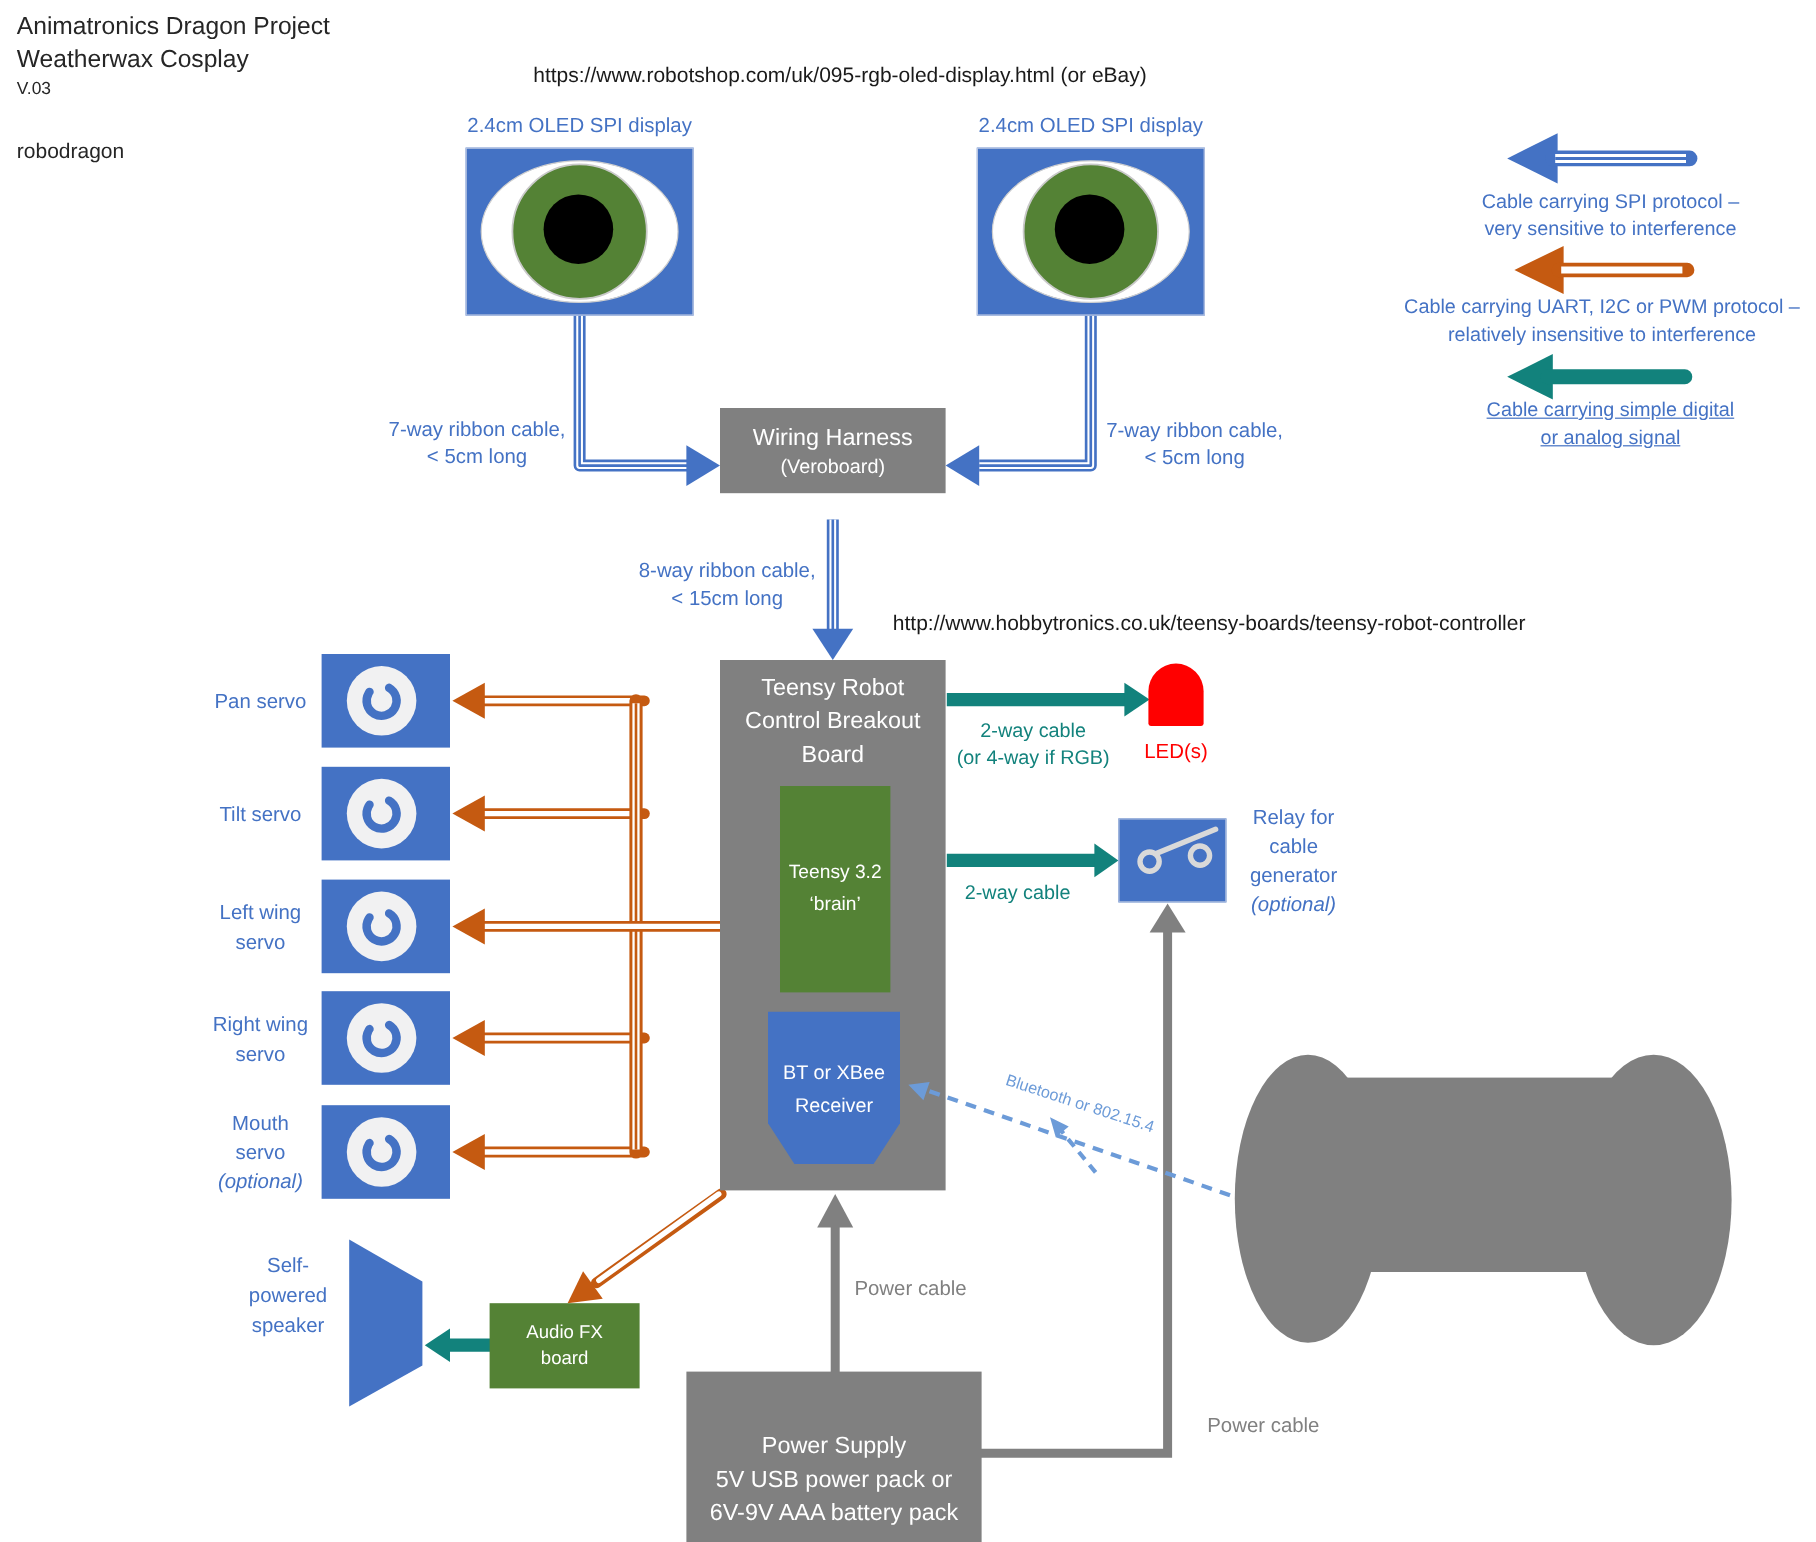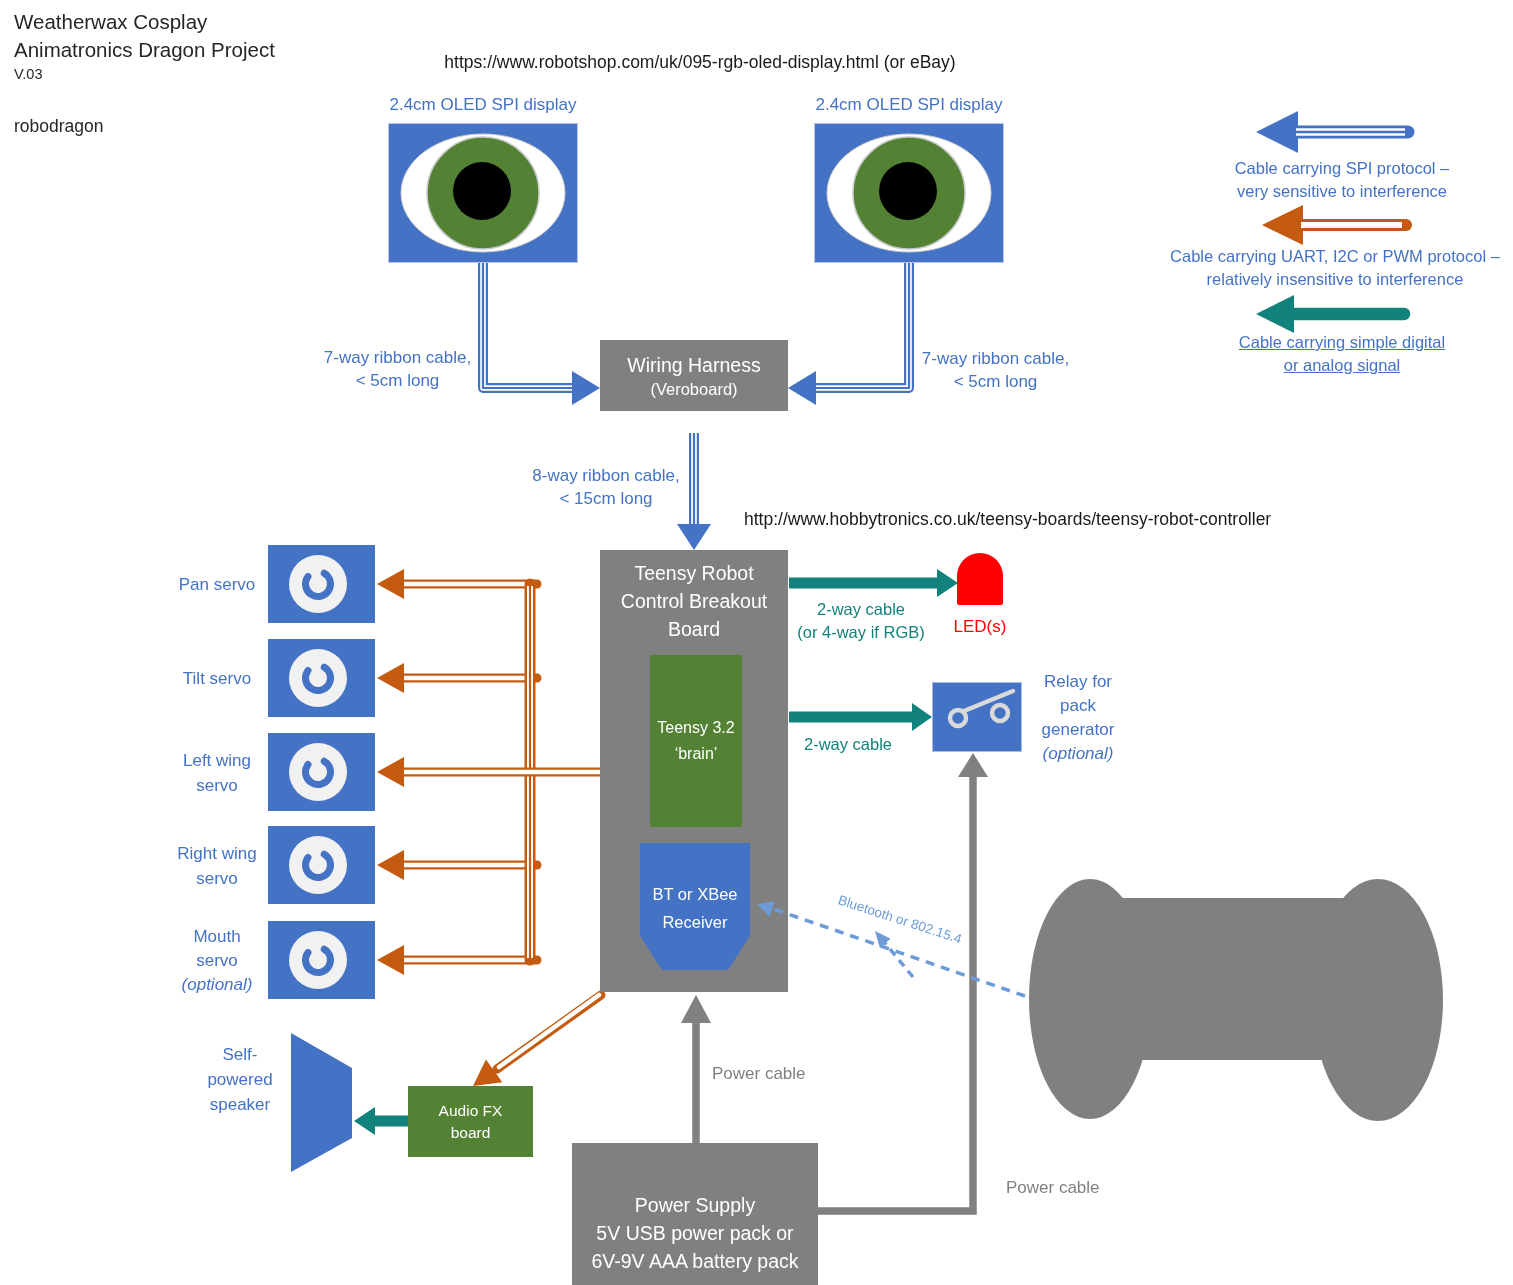--- a/index.html
+++ b/index.html
@@ -120,22 +120,22 @@
     <g fill="#808080">
       <ellipse cx="1090" cy="999" rx="61" ry="120"></ellipse>
       <ellipse cx="1378" cy="1000" rx="65" ry="121"></ellipse>
       <rect x="1088" y="898" width="292" height="162"></rect>
     </g>
 
     <polygon points="291,1033 352,1068 352,1138 291,1172" fill="#4472C4"></polygon>
   </svg>
 
   <div class="abs z2" style="left:14px;top:8px;width:340px;">
+    <div class="hdr1">Animatronics Dragon Project</div>
     <div class="hdr1">Weatherwax Cosplay</div>
-    <div class="hdr1">Animatronics Dragon Project</div>
     <div class="ver">V.03</div>
     <div class="repo">
       <div>robodragon</div>
     </div>
   </div>
 
   <div class="abs z2 url tc" style="left:380px;top:52px;width:640px;">https://www.robotshop.com/uk/095-rgb-oled-display.html (or eBay)</div>
   <div class="abs z2 url" style="left:744px;top:509px;width:600px;">http://www.hobbytronics.co.uk/teensy-boards/teensy-robot-controller</div>
 
   <div class="abs z2 lbl blue tc" style="left:388px;top:93px;width:190px;">2.4cm OLED SPI display</div>
@@ -264,21 +264,21 @@
 
   <div class="abs z2" style="left:932px;top:682px;width:90px;height:70px;background:#4472C4;border:1px solid #a9bbde;box-sizing:border-box;">
     <svg width="88" height="68" viewBox="0 0 88 68">
       <circle cx="25" cy="35" r="8" fill="none" stroke="#d9d9d9" stroke-width="4.5"></circle>
       <circle cx="67" cy="30" r="8" fill="none" stroke="#d9d9d9" stroke-width="4.5"></circle>
       <line x1="31" y1="28" x2="80" y2="8" stroke="#d9d9d9" stroke-width="4.5" stroke-linecap="round"></line>
     </svg>
   </div>
   <div class="abs z2 lbl blue tc" style="left:1026px;top:670px;width:104px;line-height:24px;">
     <div>Relay for</div>
-    <div>pack</div>
+    <div>cable</div>
     <div>generator</div>
     <div class="it">(optional)</div>
   </div>
 
 
   <div class="abs z2 lbl blue tc" style="left:198px;top:1042px;width:84px;line-height:25px;">
     <div>Self-</div>
     <div>powered</div>
     <div>speaker</div>
   </div>

